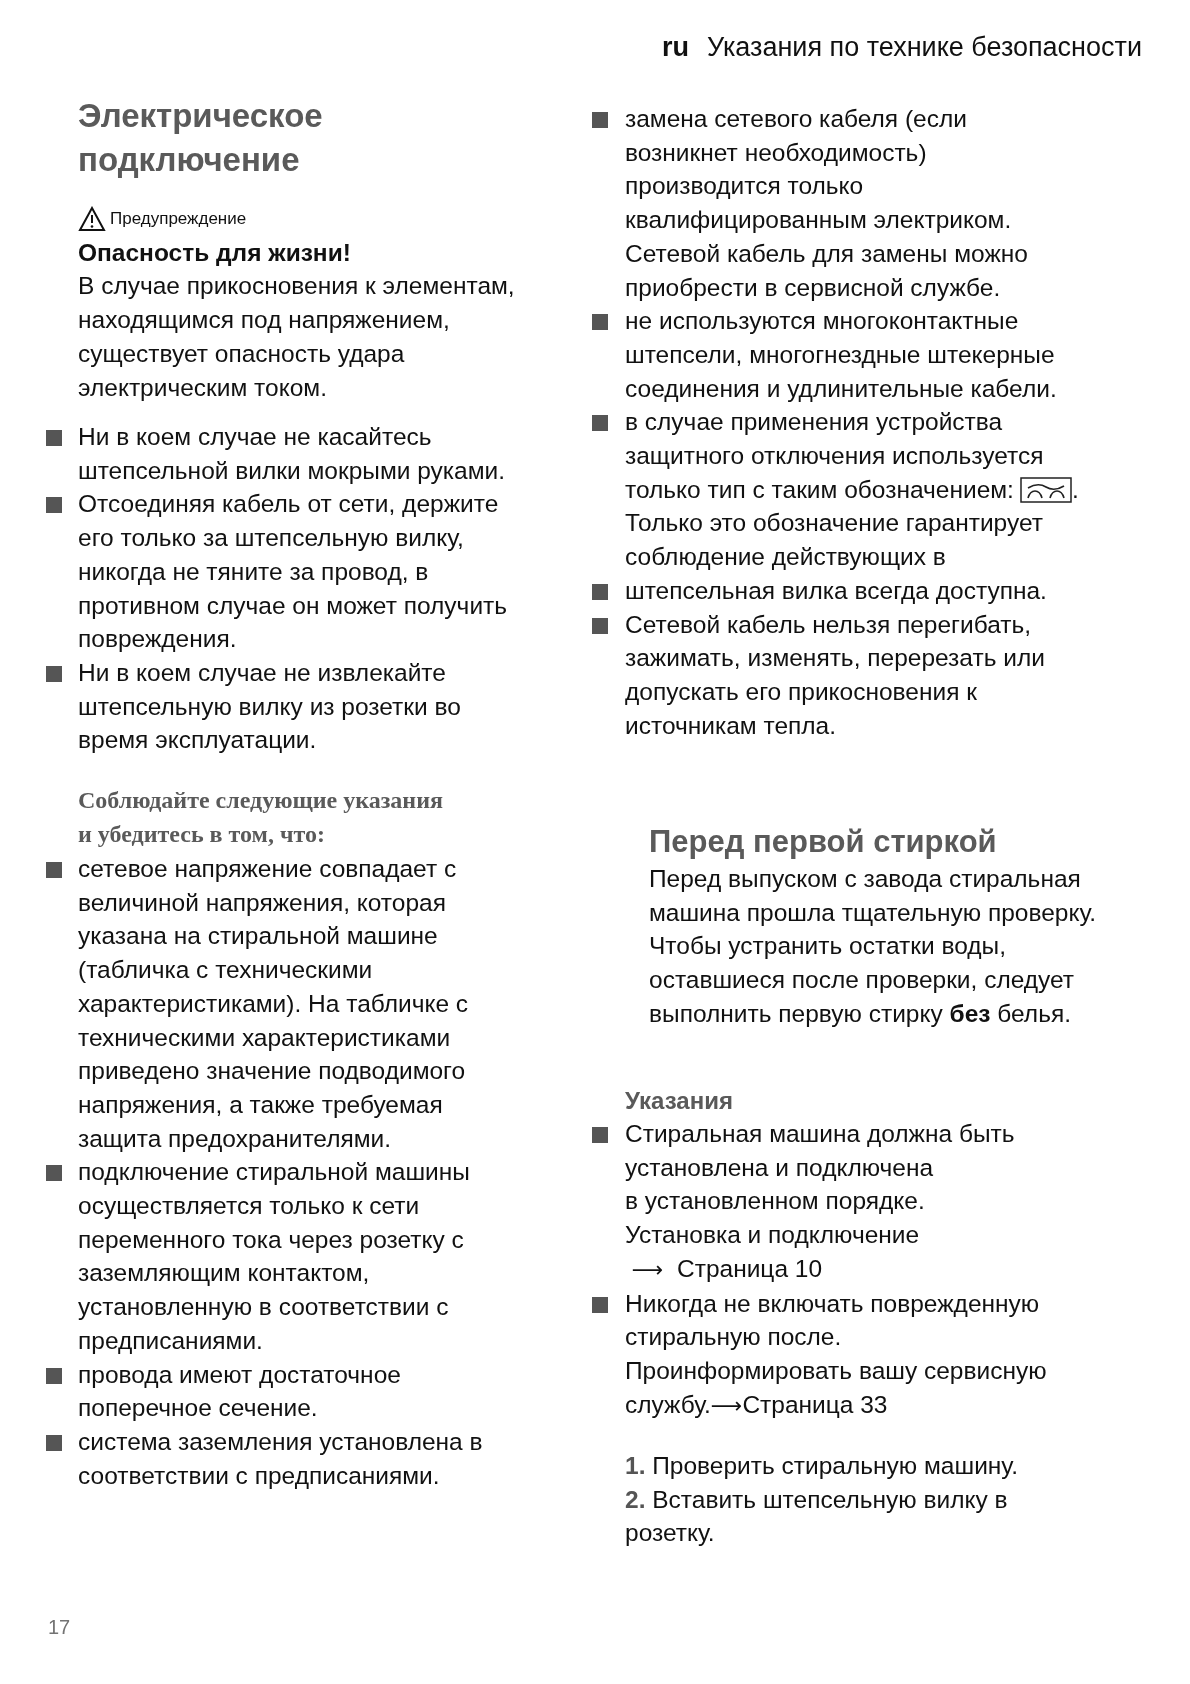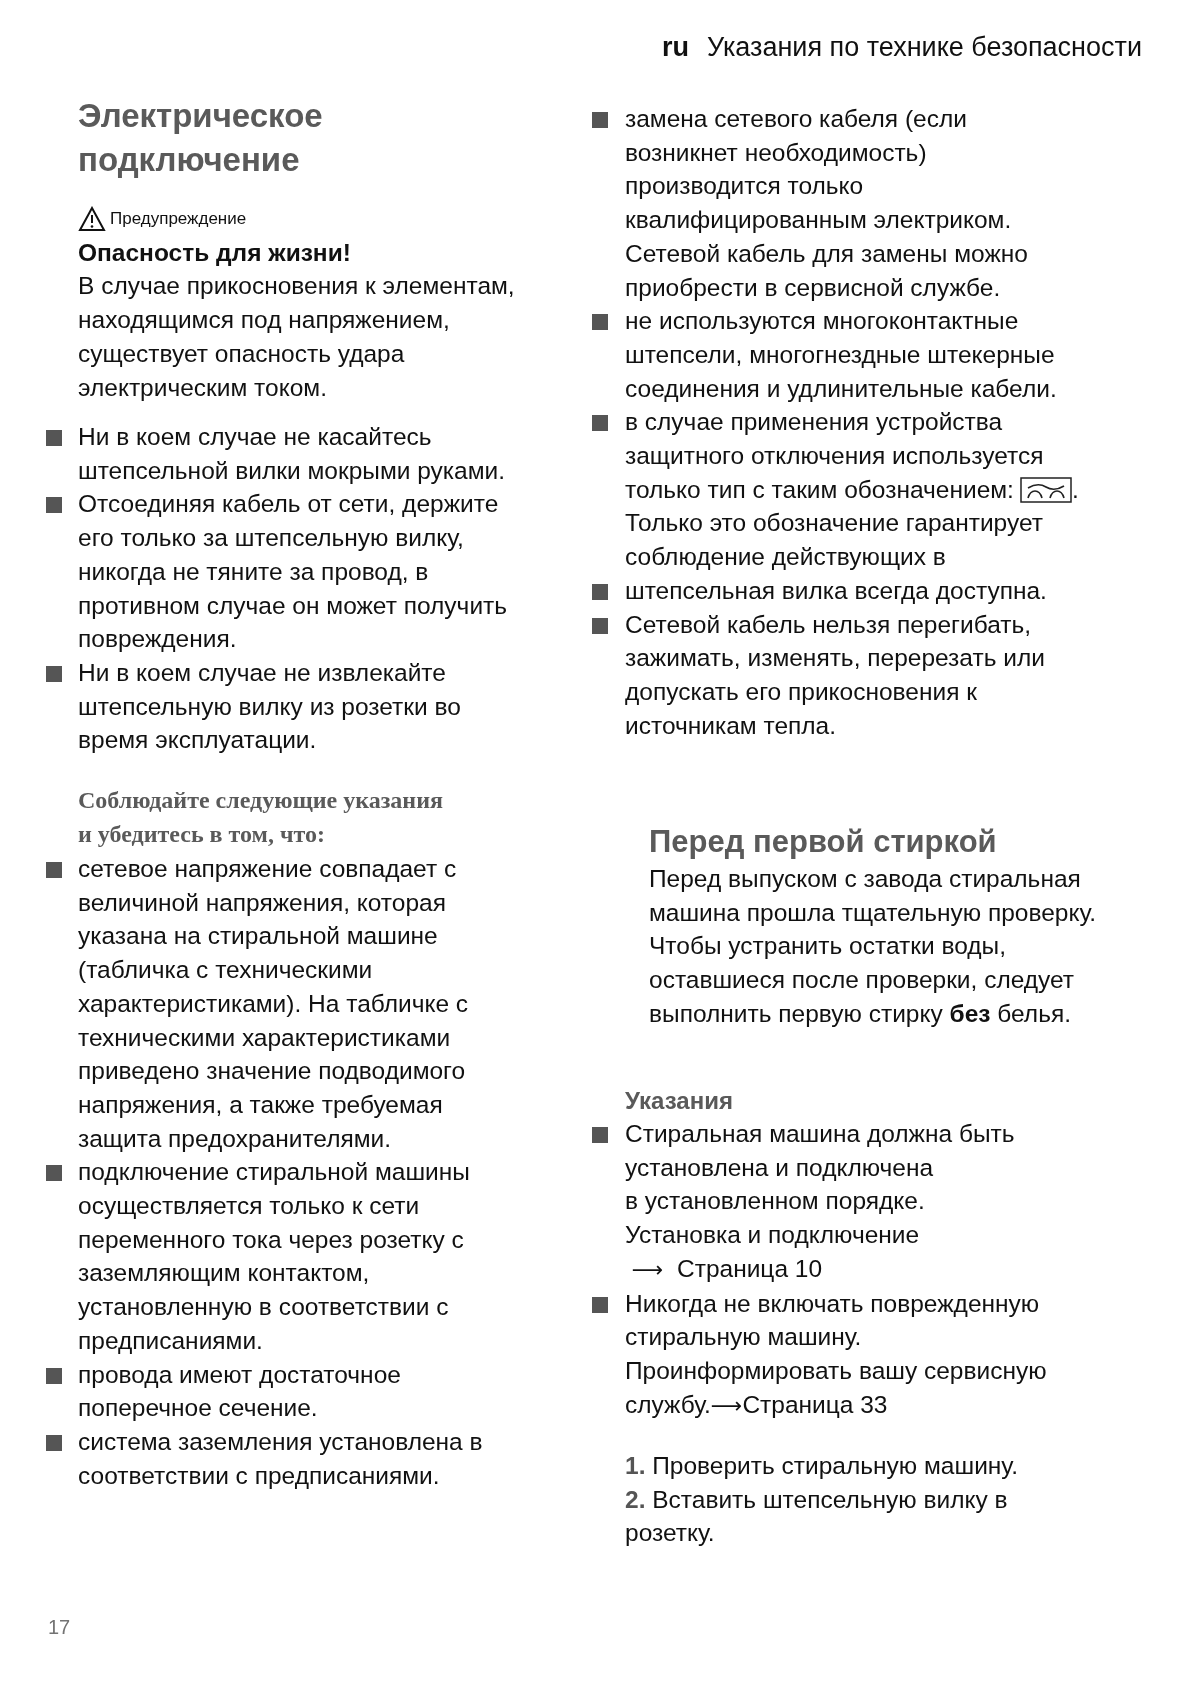--- a/index.html
+++ b/index.html
@@ -265,21 +265,21 @@
       <span class="bullet"></span>
       <span class="line">Стиральная машина должна быть</span>
       <span class="line">установлена и подключена</span>
       <span class="line">в установленном порядке.</span>
       <span class="line">Установка и подключение</span>
       <span class="line">&nbsp;<span class="arrow">⟶</span>&nbsp;&nbsp;<span>Страница 10</span></span>
     </div>
     <div class="item">
       <span class="bullet"></span>
       <span class="line">Никогда не включать поврежденную</span>
-      <span class="line">стиральную машину.</span>
+      <span class="line">стиральную после.</span>
       <span class="line">Проинформировать вашу сервисную</span>
       <span class="line"><span>службу.</span><span class="arrow">⟶</span><span>Страница 33</span></span>
     </div>
   </div>
 
   <div class="abs" style="left:33px; top:1449px;">
     <div class="line"><span class="num">1.</span> <span>Проверить стиральную машину.</span></div>
     <div class="line"><span class="num">2.</span> <span>Вставить штепсельную вилку в</span></div>
     <div class="line">розетку.</div>
   </div>

